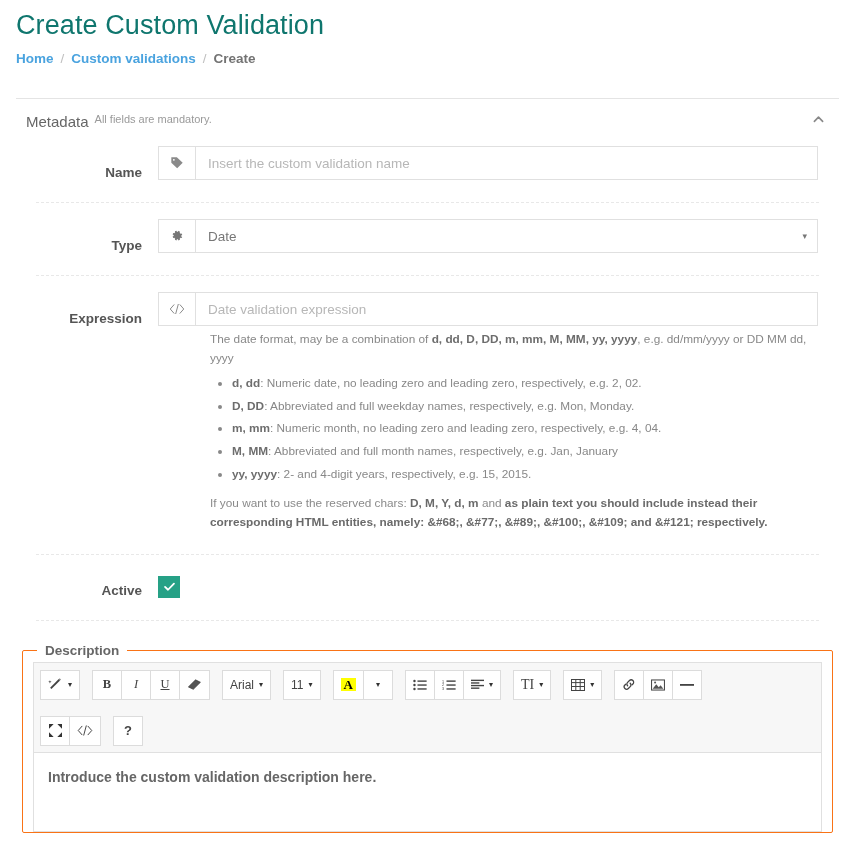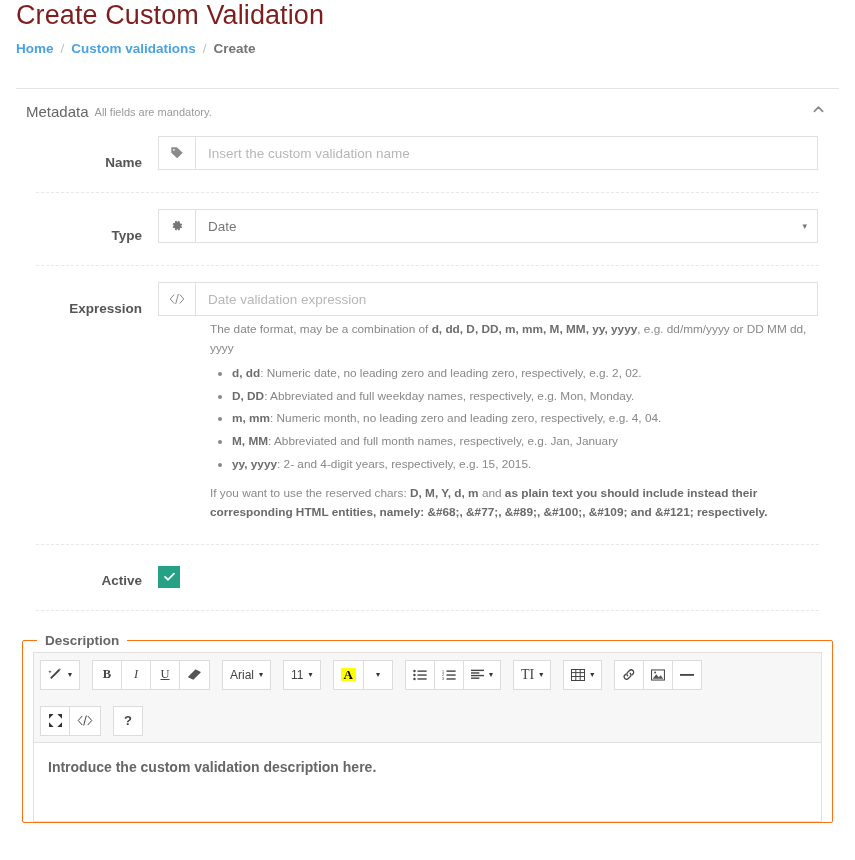--- a/index.html
+++ b/index.html
@@ -10,22 +10,22 @@
     font-family: "Liberation Sans", sans-serif;
     color: #444;
     overflow: hidden;
   }
   .page { width: 855px; padding: 0 16px; }
 
   
   .page-title {
     font-size: 27px;
     font-weight: 400;
-    color: #7f1d1d;
-    margin: 0 0 0 0;
+    color: #0f766e;
+    margin: 10px 0 0 0;
     letter-spacing: .1px;
   }
   .breadcrumb {
     margin: 10px 0 0 0;
     font-size: 13.5px;
     font-weight: bold;
     display: flex;
     align-items: center;
     gap: 7px;
   }
@@ -35,21 +35,21 @@
 
   .top-rule {
     border: 0;
     border-top: 1px solid #e4e4e4;
     margin: 32px 0 0 0;
   }
 
   
   .panel-head {
     display: flex;
-    align-items: center;
+    align-items: flex-start;
     padding: 14px 2px 0 10px;
     position: relative;
   }
   .panel-title { font-size: 15px; color: #666; font-weight: 400; }
   .panel-sub { font-size: 11px; color: #9a9a9a; margin-left: 6px; }
   .collapse-toggle {
     position: absolute; right: 8px; top: 8px;
     width: 26px; height: 24px;
     display: flex; align-items: center; justify-content: center;
     color: #888; cursor: pointer;

